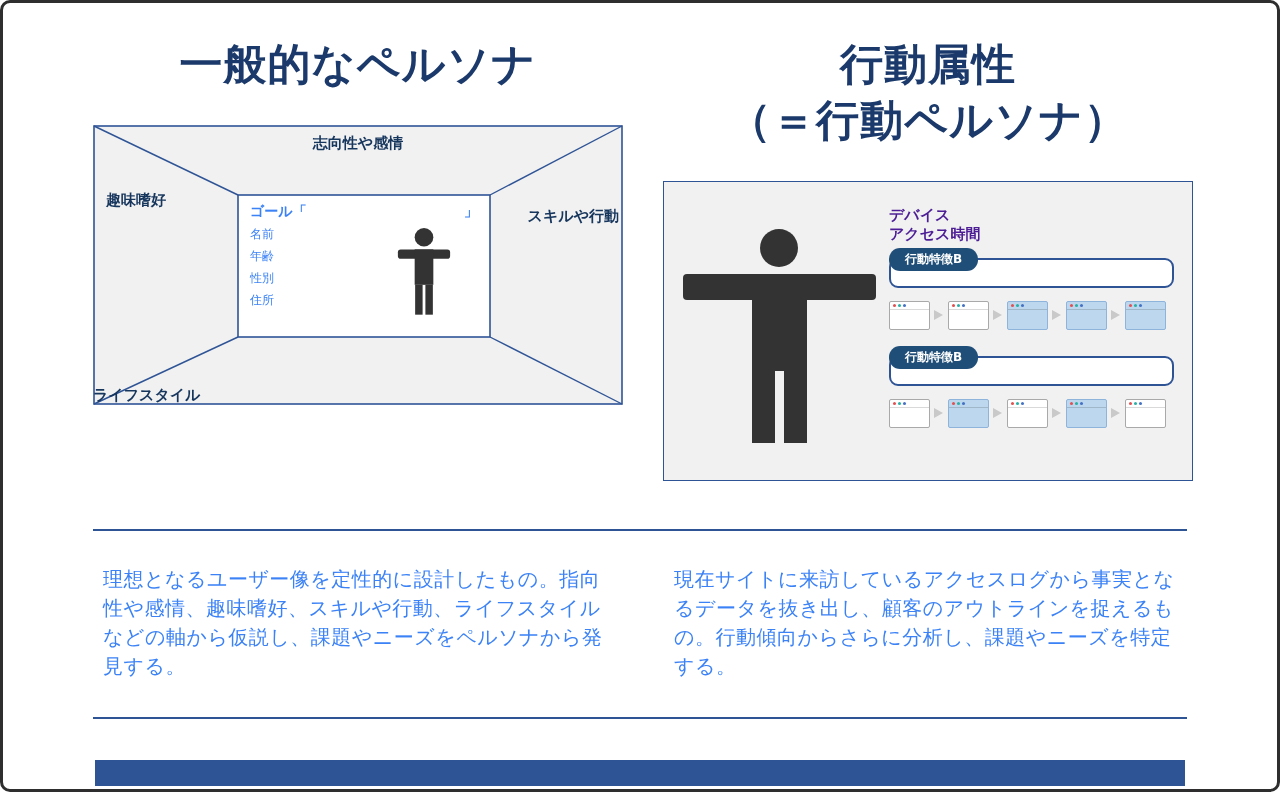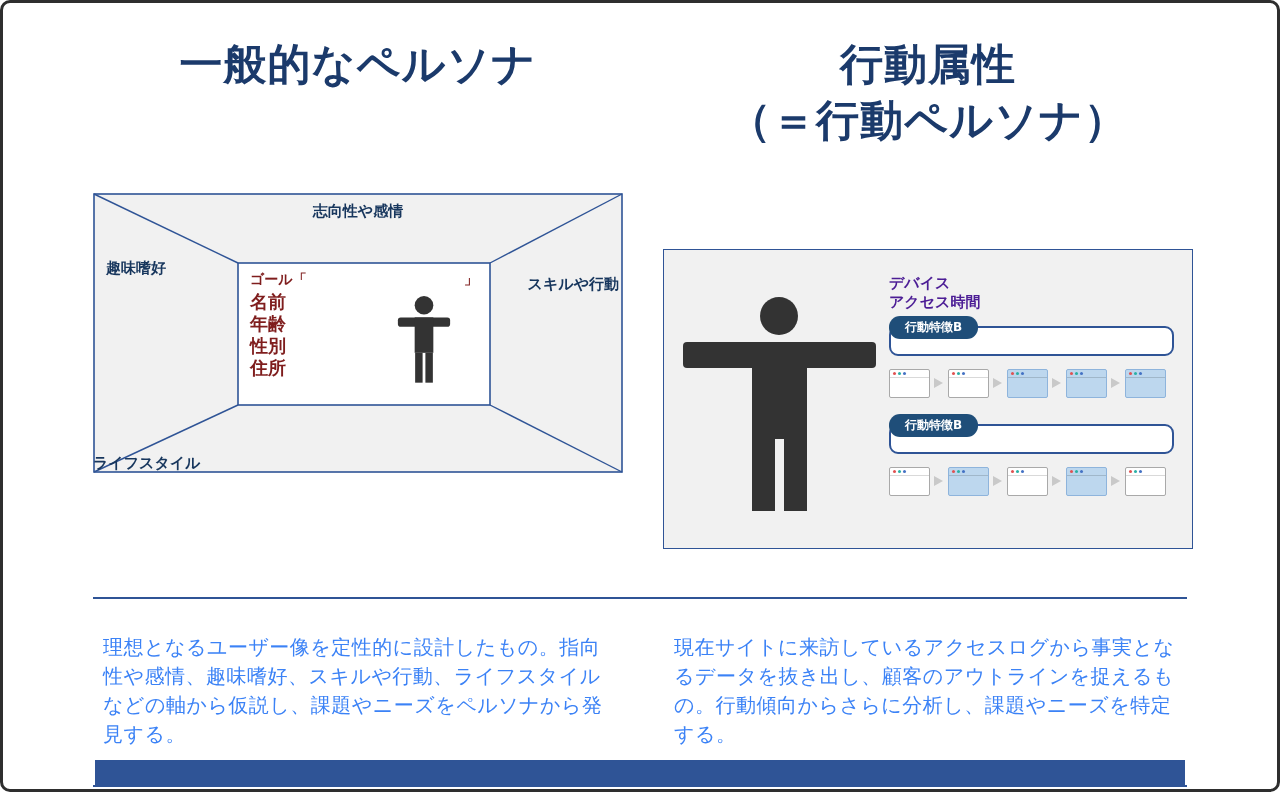--- a/index.html
+++ b/index.html
@@ -14,37 +14,37 @@
   .col-left { padding:0 20px 0 90px; }
   .col-right { padding:0 90px 0 20px; }
   .title {
     margin-top:34px; text-align:center;
     font-size:43px; font-weight:800; color:#1b3a6b; line-height:1.3;
     letter-spacing:1px;
   }
   .title span { display:block; }
 
   
-  .diagram { position:relative; width:530px; height:300px; margin-top:100px; }
+  .diagram { position:relative; width:530px; height:300px; margin-top:32px; }
   .room-svg { position:absolute; inset:0; }
   .room-label {
     position:absolute; font-size:15px; font-weight:700; color:#17365d;
     white-space:nowrap;
   }
   .room-label.top    { top:9px; left:0; right:0; text-align:center; }
   .room-label.left   { top:66px; left:13px; }
   .room-label.right  { top:82px; right:4px; }
   .room-label.bottom { bottom:20px; left:0; right:0; }
   .inner-box {
     position:absolute; left:145px; top:70px; width:252px; height:142px;
-    padding:8px 12px 14px 12px; color:#7f1d1d;
+    padding:8px 12px 14px 12px; color:#3b82f6;
   }
   .goal-row { display:flex; justify-content:space-between; font-size:14px; font-weight:700; }
   .inner-content { display:flex; margin-top:2px; }
-  .attr-list { font-size:18px; font-weight:700; line-height:22px; }
+  .attr-list { font-size:12px; font-weight:400; line-height:22px; }
   .small-person { margin:4px 26px 0 auto; align-self:center; }
 
   
   .big-person { position:absolute; left:18px; top:46px; }
   .behavior-content { position:absolute; left:225px; top:24px; width:285px; }
   .device-header { font-size:15px; font-weight:700; color:#4c1d95; line-height:19px; }
   .device-header span { display:block; }
   .feature-box {
     position:relative; margin-top:26px; height:30px;
     background:#ffffff; border:2px solid #2f5496; border-radius:9px;

